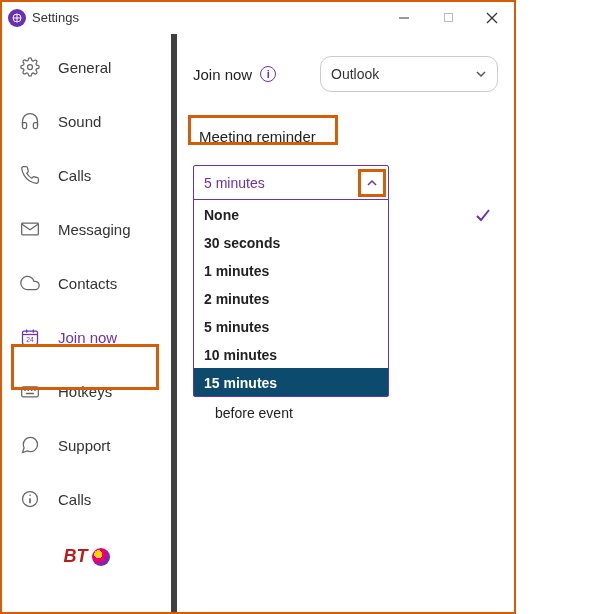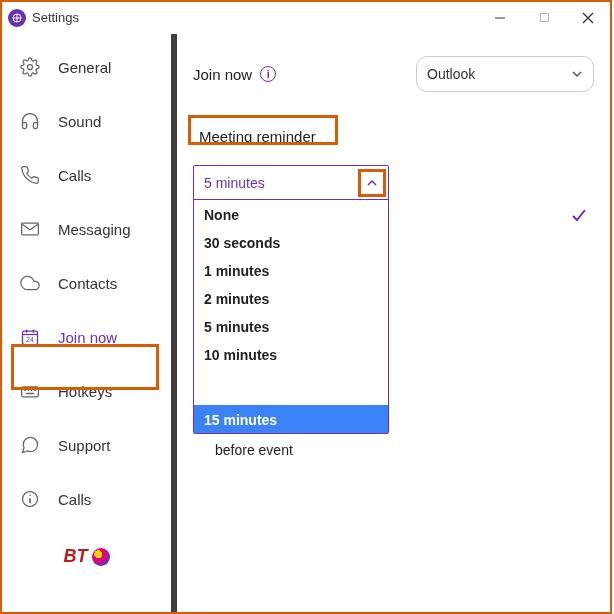--- a/index.html
+++ b/index.html
@@ -1,18 +1,18 @@
 <!DOCTYPE html>
 <html><head>
 <meta charset="utf-8">
 <style>
   * { box-sizing: border-box; margin: 0; padding: 0; font-family: "Segoe UI", Arial, sans-serif; }
   body { background: #fff; }
   .window {
-    width: 612px; height: 614px;
+    width: 516px; height: 614px;
     border: 2px solid #d65d08; 
     position: relative;
     background: #fff;
     display: flex; flex-direction: column;
     overflow: hidden;
   }
   
   .titlebar {
     height: 32px;
     display: flex; align-items: center;
@@ -157,21 +157,21 @@
   .dropdown-option {
     height: 28px;
     display: flex; align-items: center;
     padding-left: 10px;
     font-size: 14px; color: #222;
     border-top: 1px solid rgba(0,0,0,0);
     cursor: pointer;
     font-weight: bold;
   }
   .dropdown-option.highlight {
-    background: #3b82f6; color: #fff; margin-top: 37px;
+    background: #0c4a6e; color: #fff;
   }
   .before-label {
     margin-left: 22px;
     padding-top: 8px;
     font-size: 14px; color: #222;
   }
   .checkmark {
     position: absolute;
     right: 22px; top: 172px;
     color: #6b2fb3;

